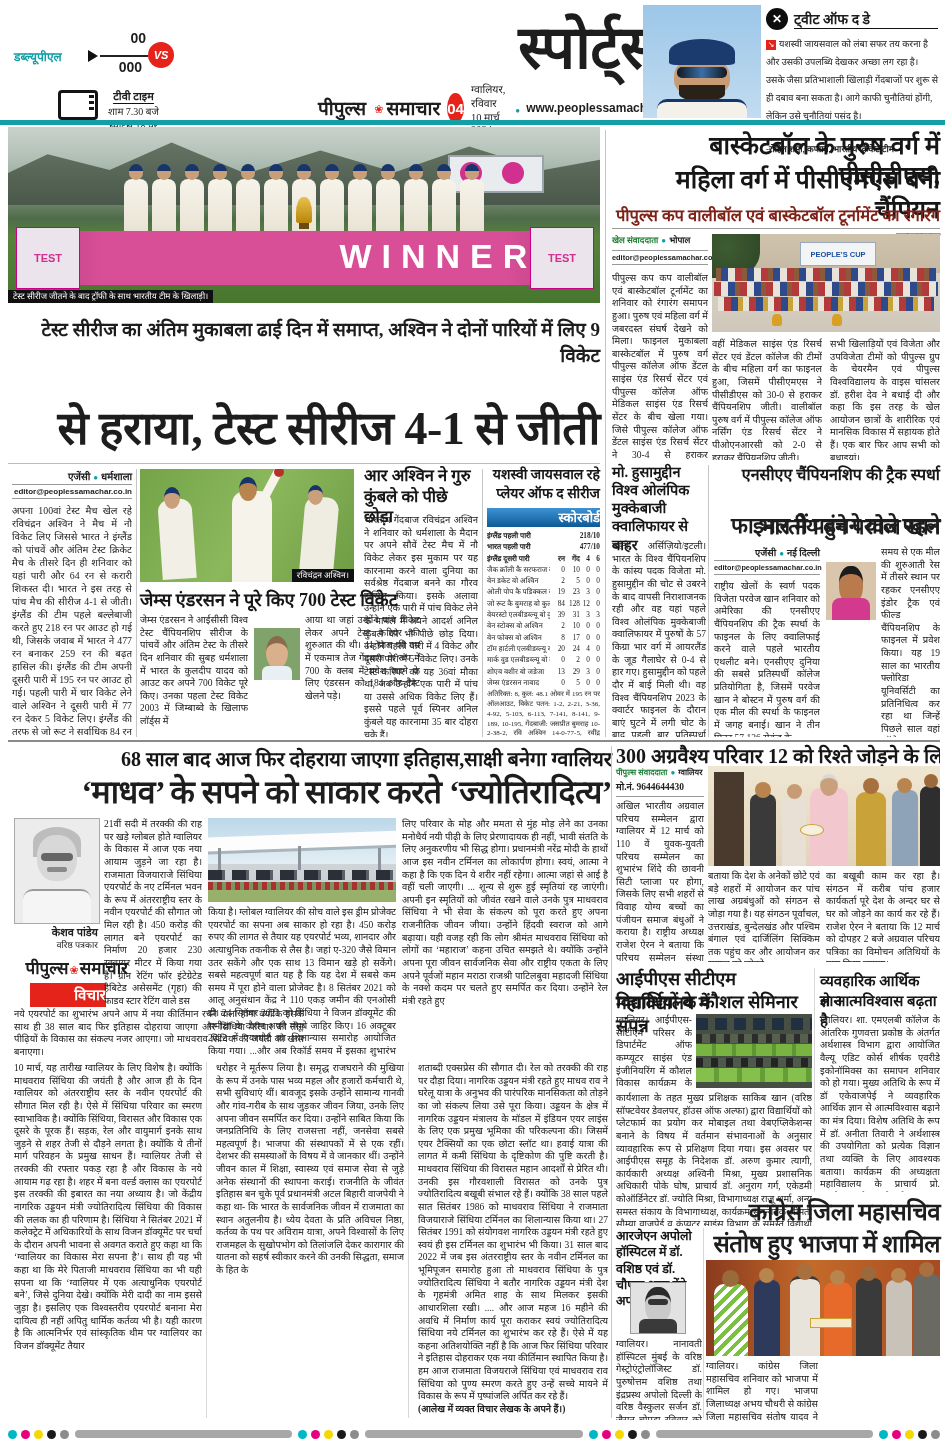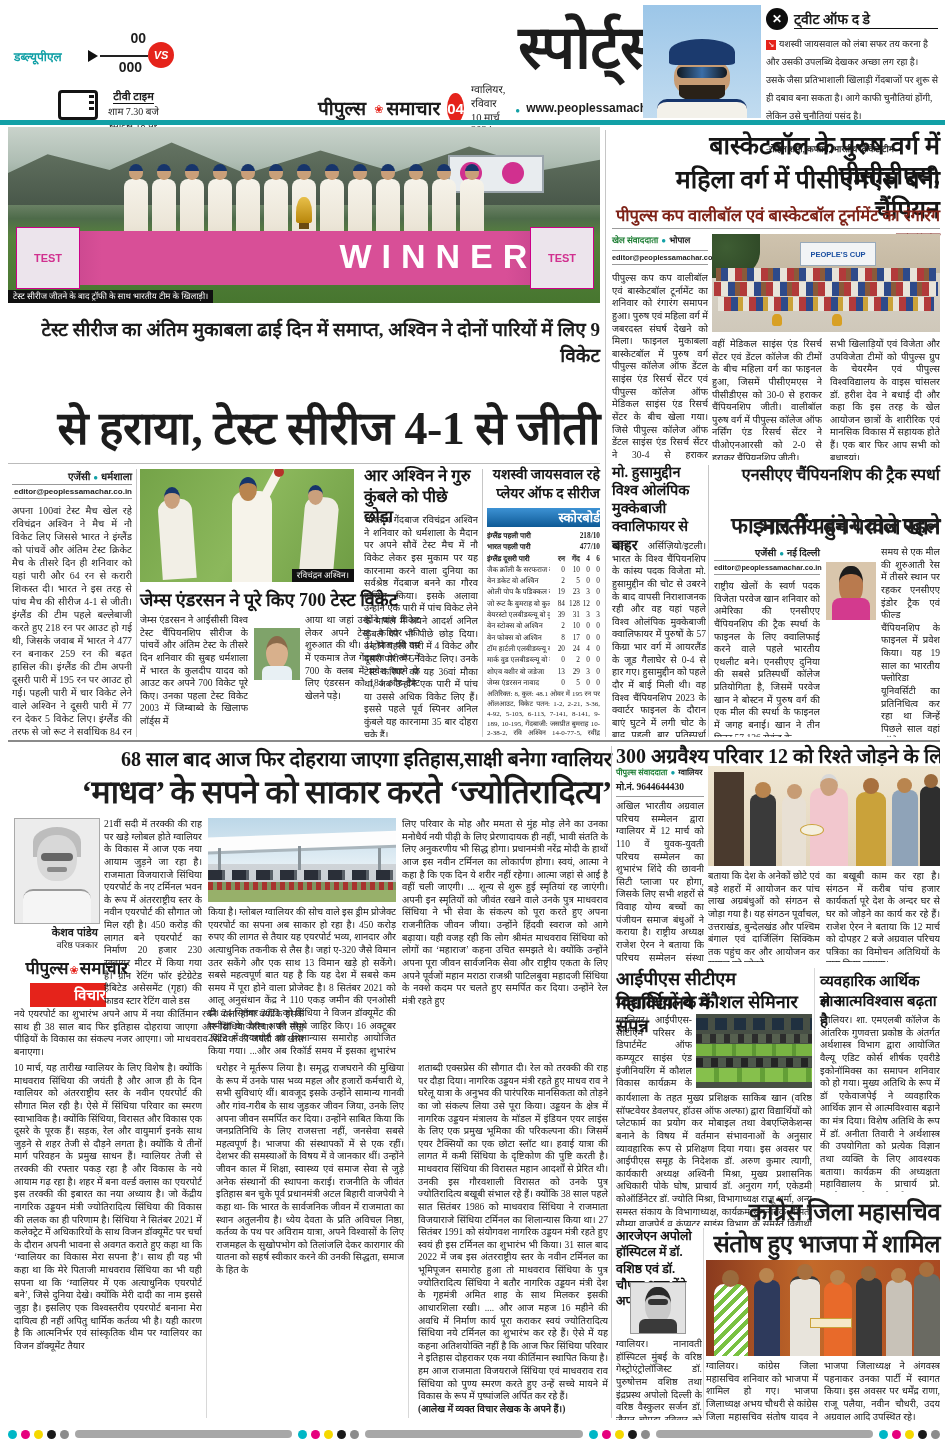--- a/index.html
+++ b/index.html
@@ -411,21 +411,20 @@
     <div class="abs" style="left:124px;top:10px;width:15px;height:15px;border-radius:50%;background:#b9854f"></div>
     <div class="abs" style="left:150px;top:18px;width:26px;height:78px;border-radius:8px 8px 0 0;background:#3a3a3a"></div>
     <div class="abs" style="left:155px;top:6px;width:15px;height:15px;border-radius:50%;background:#9a6a3c"></div>
     <div class="abs" style="left:180px;top:20px;width:26px;height:76px;border-radius:8px 8px 0 0;background:#c8c2b8"></div>
     <div class="abs" style="left:185px;top:8px;width:15px;height:15px;border-radius:50%;background:#b9854f"></div>
     <div class="abs" style="left:208px;top:14px;width:26px;height:82px;border-radius:8px 8px 0 0;background:#6a6a62"></div>
     <div class="abs" style="left:213px;top:2px;width:15px;height:15px;border-radius:50%;background:#a8703e"></div>
     <div class="abs" style="left:104px;top:58px;width:40px;height:8px;background:#f5e9c8;border:1px solid #caa23a"></div>
   </div>
   <div class="abs bt" style="left:706px;top:1360px;width:112px;height:62px">ग्वालियर। कांग्रेस जिला महासचिव शनिवार को भाजपा में शामिल हो गए। भाजपा जिलाध्यक्ष अभय चौधरी से कांग्रेस जिला महासचिव संतोष यादव ने सदस्यता ग्रहण की।</div>
-  <div class="abs bt" style="left:824px;top:1360px;width:116px;height:62px">भाजपा जिलाध्यक्ष ने अंगवस्त्र पहनाकर उनका पार्टी में स्वागत किया। इस अवसर पर धर्मेंद्र राणा, राजू पलैया, नवीन चौधरी, उदय अग्रवाल आदि उपस्थित रहे।</div>
 
   <div class="abs" style="left:8px;top:1428px;width:932px;height:12px;display:flex;align-items:center">
     <span class="regdot" style="background:#00b7c6"></span>
       <span class="regdot" style="background:#e6007e;margin-left:4px"></span>
       <span class="regdot" style="background:#f5d800;margin-left:4px"></span>
       <span class="regdot" style="background:#1a1a1a;margin-left:4px"></span>
       <span class="regdot" style="background:#8c8c8c;margin-left:4px"></span>
     <span class="regbar"></span>
     <span class="regdot" style="background:#00b7c6"></span>
       <span class="regdot" style="background:#e6007e;margin-left:4px"></span>

